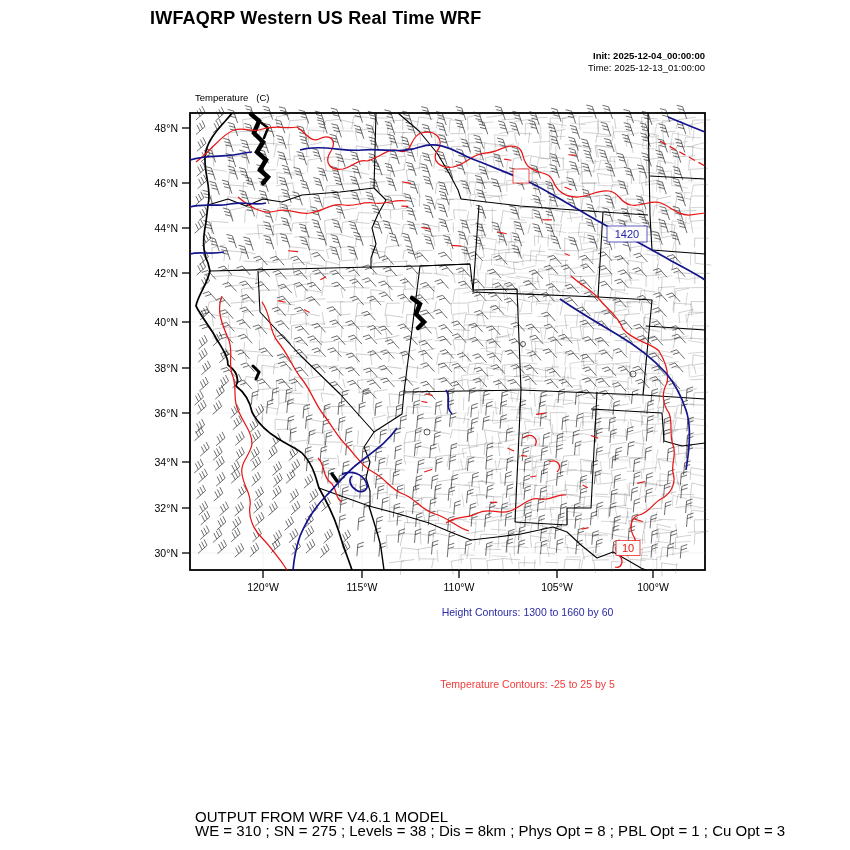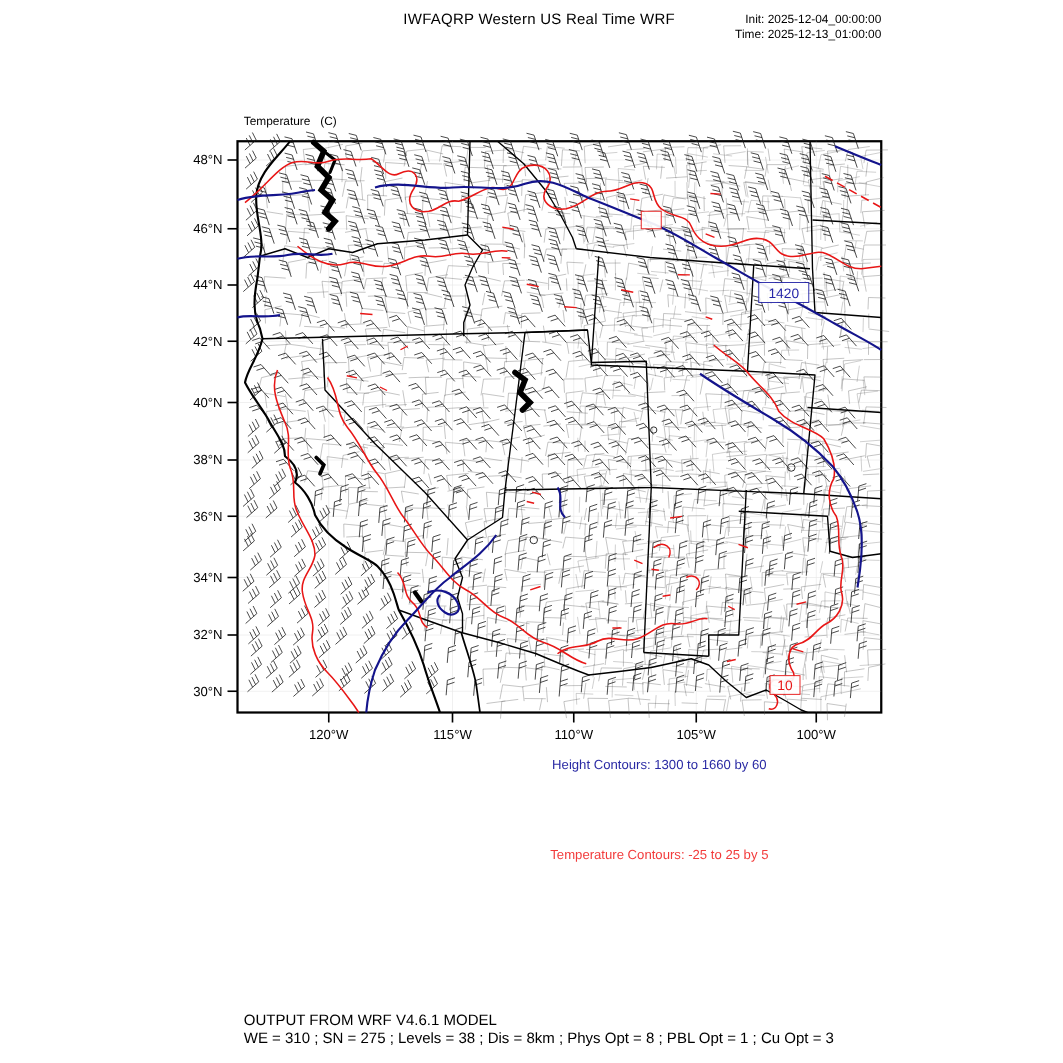--- a/index.html
+++ b/index.html
@@ -1,28 +1,28 @@
 <!DOCTYPE html>
 <html><head>
 <meta charset="utf-8">
 <style>
   html,body{margin:0;padding:0;background:#fff;}
   .page{position:relative;width:850px;height:850px;background:#fff;overflow:hidden;
         font-family:"Liberation Sans", sans-serif;color:#000;}
-  .title{position:absolute;left:150px;top:8px;width:390px;text-align:right;
-         font-size:12px;font-weight:normal;letter-spacing:.2px;}
+  .title{position:absolute;left:150px;top:8px;width:390px;text-align:left;
+         font-size:18px;font-weight:bold;letter-spacing:.2px;}
   .initblock{position:absolute;left:450px;top:10px;width:255px;text-align:right;
              font-size:9.5px;line-height:12px;}
-  .initline{font-weight:normal;}
+  .initline{font-weight:bold;margin-top:40px;}
   .validline{font-weight:normal;}
   .legend{position:absolute;left:195px;top:64px;font-size:9.5px;line-height:13.5px;white-space:pre;}
   .notes{position:absolute;left:350px;width:355px;text-align:center;font-size:10.5px;}
   .note-height{top:606px;color:#2a2aa4;}
   .note-temp{top:630px;color:#f23b3b;margin-top:48px;}
-  .footer{position:absolute;left:195px;top:810px;font-size:12px;line-height:13.5px;}
+  .footer{position:absolute;left:195px;top:810px;font-size:15px;line-height:13.5px;}
   svg{position:absolute;left:0;top:0;}
   svg text{font-family:"Liberation Sans", sans-serif;}
 </style>
 </head>
 <body>
 
 <div class="page">
 
   <div class="title">IWFAQRP Western US Real Time WRF</div>
 

